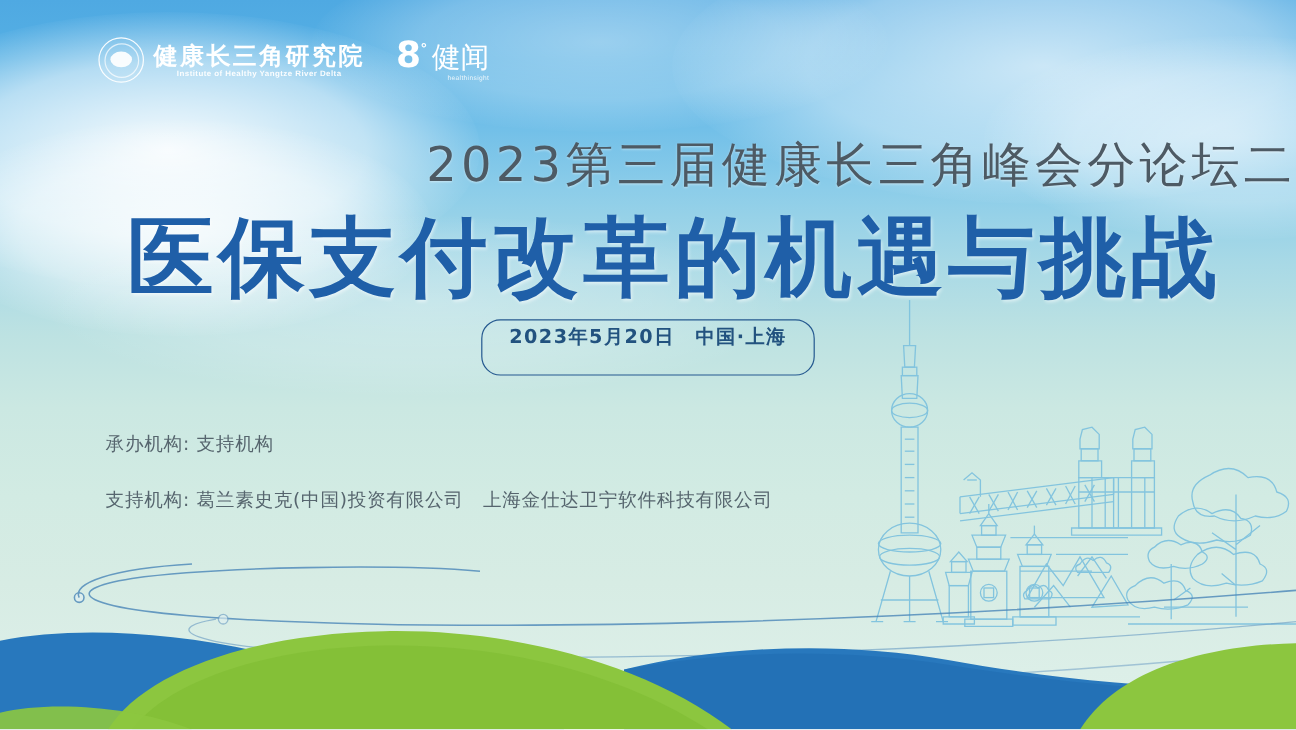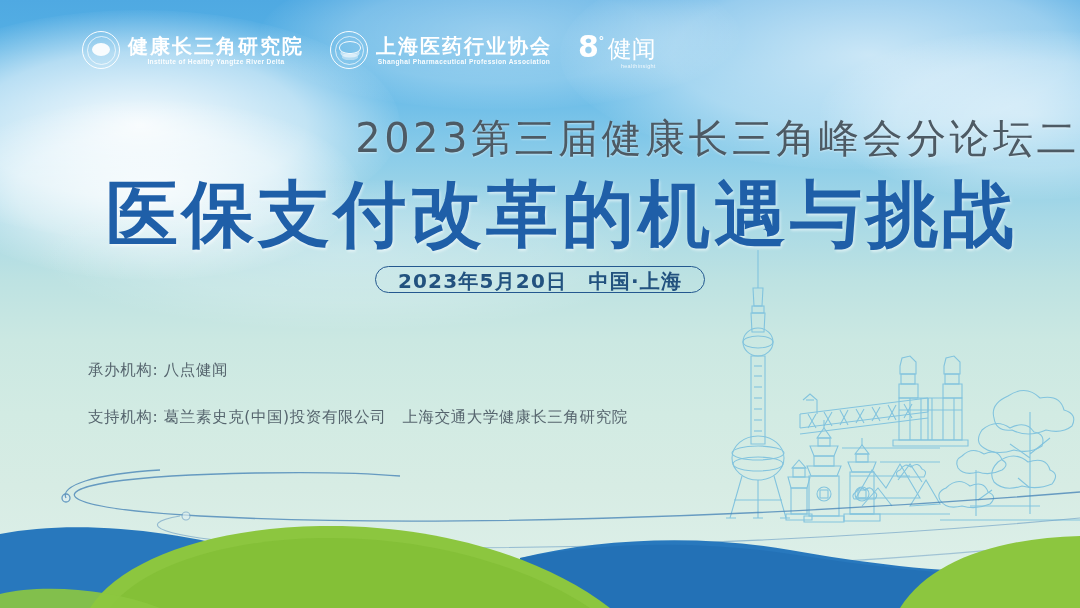--- a/index.html
+++ b/index.html
@@ -177,23 +177,23 @@
   .date-pill-wrap {
     position: absolute;
     top: 266px;
     left: 0; right: 0;
     text-align: center;
   }
   .date-pill {
     display: inline-block;
     border: 1.6px solid #24588f;
     border-radius: 16px;
-    padding: 3px 22px 0;
+    padding: 3px 22px 20px;
     color: #22527f;
-    font-size: 20px;
+    font-size: 16px;
     line-height: 22px;
     letter-spacing: 1.2px;
     font-weight: 700;
     white-space: pre;
     font-family: "DejaVu Sans", "Liberation Sans", sans-serif;
   }
 
   
   .credits {
     position: absolute;
@@ -370,27 +370,20 @@
   <div class="logo-bar">
 
     <div class="logo">
       <div class="logo-seal"></div>
       <div class="logo-text">
         <div class="logo-cn">健康长三角研究院</div>
         <div class="logo-en">Institute of Healthy Yangtze River Delta</div>
       </div>
     </div>
 
-    <div class="logo">
-      <div class="logo-seal sealB"></div>
-      <div class="logo-text">
-        <div class="logo-cn">上海医药行业协会</div>
-        <div class="logo-en">Shanghai Pharmaceutical Profession Association</div>
-      </div>
-    </div>
 
     <div class="logo">
       <div class="logo-text">
         <div class="logo-mark">
           <span class="eight">8</span>
           <span class="deg">°</span>
           <span class="cn">健闻</span>
         </div>
         <div class="logo-mark-sub">healthinsight</div>
       </div>
@@ -399,22 +392,22 @@
   </div>
 
   <div class="subtitle">2023第三届健康长三角峰会分论坛二</div>
   <div class="main-title">医保支付改革的机遇与挑战</div>
 
   <div class="date-pill-wrap">
     <span class="date-pill">2023年5月20日　中国·上海</span>
   </div>
 
   <div class="credits">
-    <div class="credit-line">承办机构: 八点健闻</div>
-    <div class="credit-line">支持机构: 葛兰素史克(中国)投资有限公司　上海交通大学健康长三角研究院</div>
+    <div class="credit-line">承办机构: 支持机构</div>
+    <div class="credit-line">支持机构: 葛兰素史克(中国)投资有限公司　上海金仕达卫宁软件科技有限公司</div>
   </div>
 
   <svg class="hills" viewBox="0 0 1080 110" preserveAspectRatio="none">
     <path d="M0 36 C70 22 170 30 258 56 C340 80 400 96 470 104 L470 110 L0 110 Z" fill="#2878bd"></path>
     <path d="M520 60 C600 40 700 36 790 52 C880 68 980 80 1080 72 L1080 110 L520 110 Z" fill="#2878bd"></path>
     <path d="M520 60 C600 44 700 42 790 56 C880 70 980 82 1080 76 L1080 110 L520 110 Z" fill="#1f6cb0" opacity="0.55"></path>
     <path d="M90 110 C120 62 210 30 320 28 C430 26 540 56 610 110 Z" fill="#8cc63f"></path>
     <path d="M110 110 C140 70 220 42 320 40 C420 38 520 64 590 110 Z" fill="#7ab82f" opacity="0.45"></path>
     <path d="M900 110 C930 62 1000 40 1080 38 L1080 110 Z" fill="#8cc63f"></path>
     <path d="M0 96 C40 86 110 90 160 110 L0 110 Z" fill="#8cc63f" opacity="0.9"></path>

